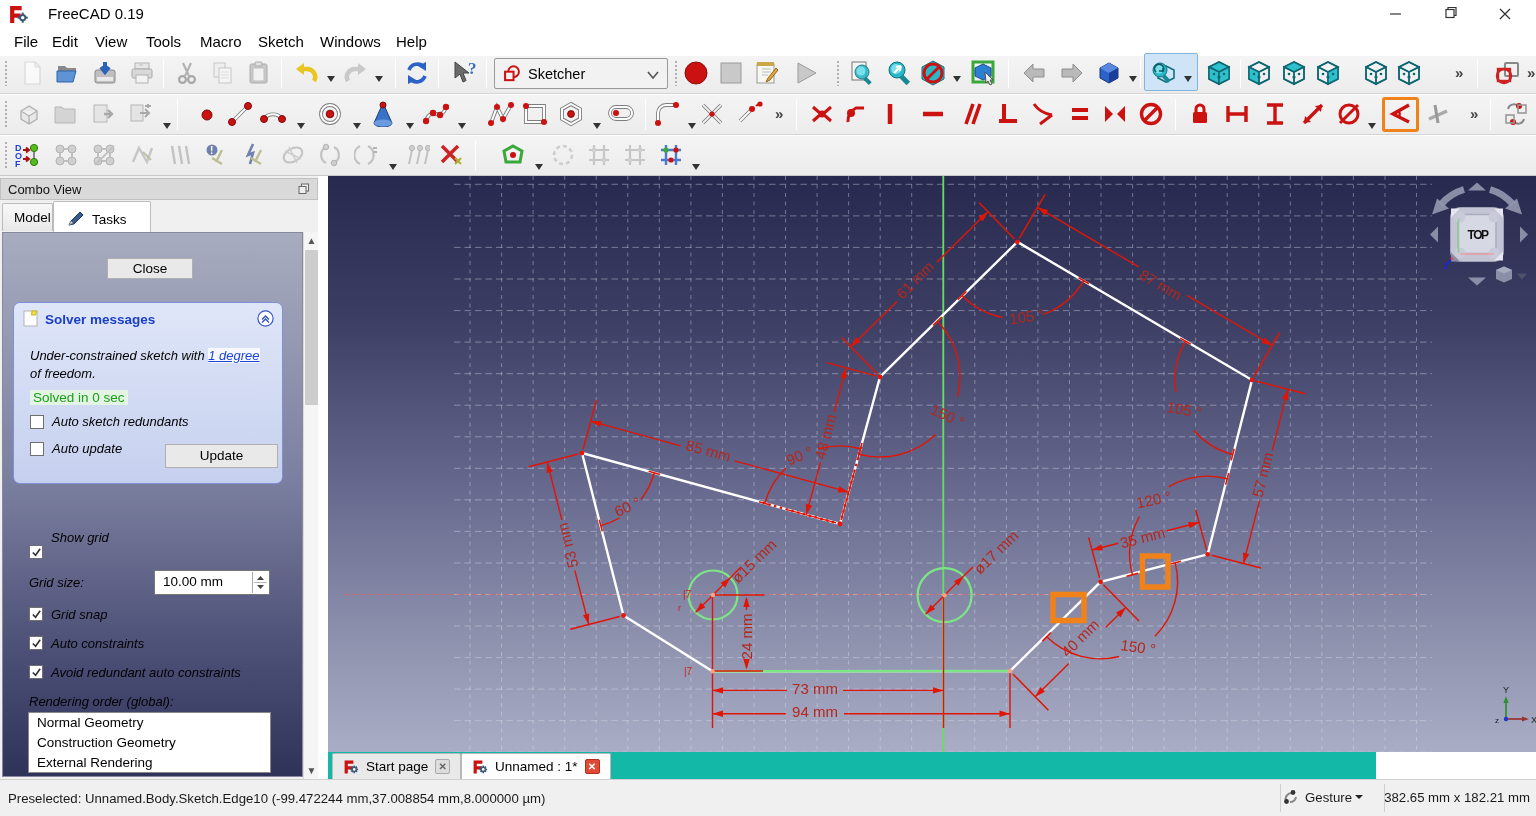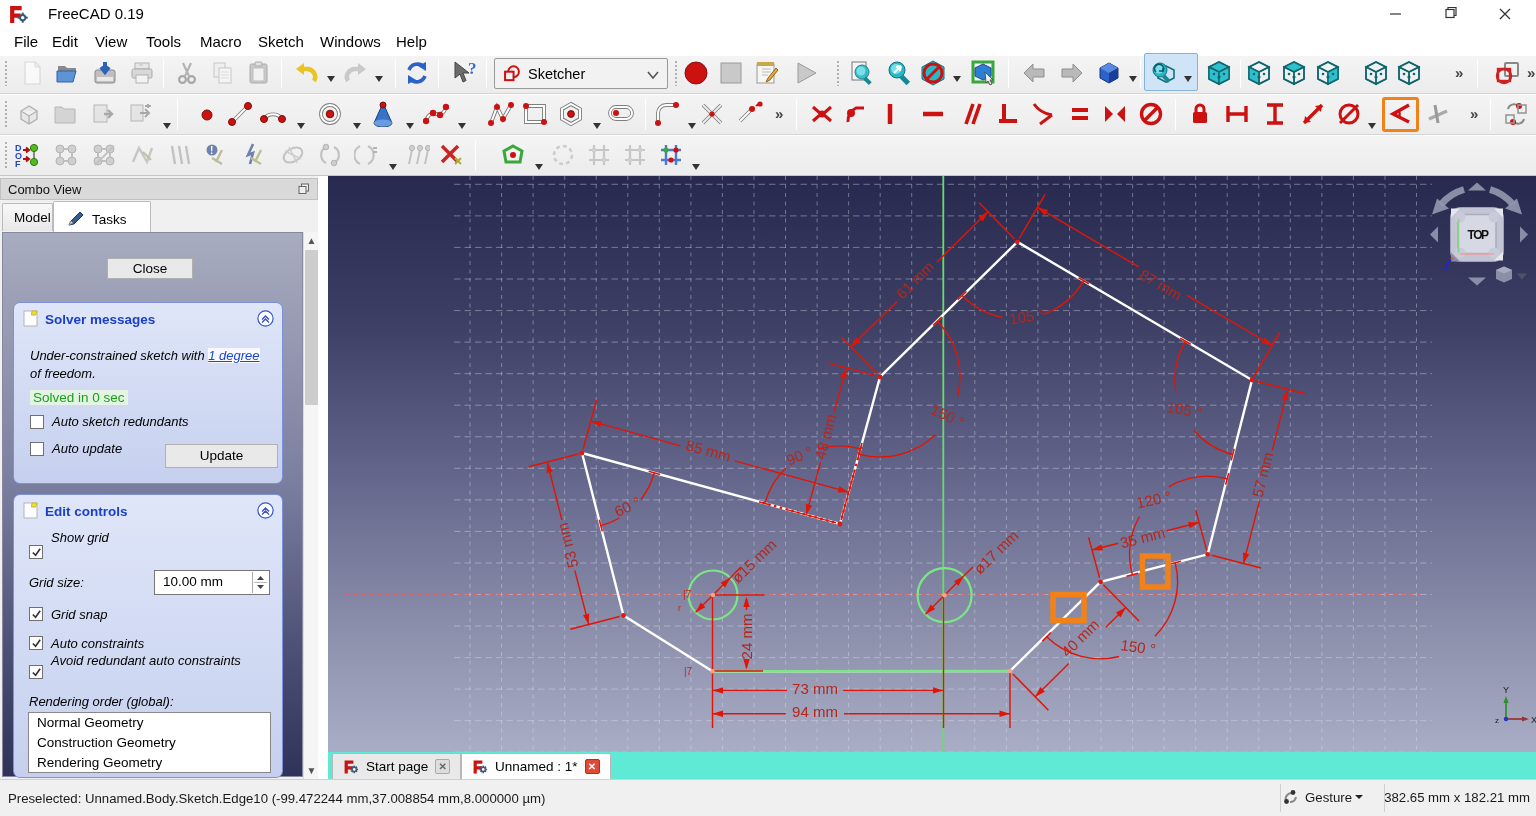--- a/index.html
+++ b/index.html
@@ -42,21 +42,21 @@
 .stext { position:absolute; font-size:13px; color:#000;font-style:italic; }
 .cbx { position:absolute; width:14px; height:14px; background:#fff; border:1px solid #707070; }
 .cbx svg { position:absolute; left:0.5px; top:0.5px; }
 .greenmsg { position:absolute; font-size:13.5px; color:#18a018; background:#e4f4e4; padding:0 3px; }
 .linkdeg { color:#1b45d7; text-decoration:underline; background:#f8f8ff; }
 #gridspin { position:absolute; left:154px; top:394px; width:116px; height:25px; background:#fff; border:1px solid #777; font-size:13.5px; padding:3px 0 0 8px; }
 #spinbtns { position:absolute; right:1px; top:1px; width:16px; height:21px; border-left:1px solid #aaa; }
 #renderlist { position:absolute; left:28px; top:536px; width:243px; height:61px; background:#fff; border:1px solid #888; font-size:13.5px; overflow:hidden; }
 #renderlist div { padding:2px 0 3px 8px; }
 #viewport-wrap { position:absolute; left:328px; top:176px; width:1208px; height:576px; }
-#tabbar { position:absolute; left:328px; top:752px; width:1208px; height:27px; background:#5eead4; }
+#tabbar { position:absolute; left:328px; top:752px; width:1048px; height:27px; background:#14b8a6; }
 .mditab { position:absolute; top:1px; height:26px; border:1px solid #b8b8b8; border-bottom:none; border-radius:2px 2px 0 0; font-size:13.5px; display:flex; align-items:center; gap:7px; padding:0 10px; }
 #mdi1 { left:4px; background:#e9e9e9; }
 #mdi2 { left:133px; background:#fdfdfd; }
 .closebox { width:15px; height:15px; border:1px solid #aaa; border-radius:2px; background:#ddd; color:#666; font-size:10px; line-height:13px; text-align:center; font-weight:bold; }
 .closebox.red { background:#e04934; border-color:#b03020; color:#fff; }
 #statusbar { position:absolute; left:0; top:779px; width:1536px; height:37px; background:#f0f0f0; border-top:1px solid #d0d0d0; font-size:13.2px; color:#1a1a1a; }
 #stleft { position:absolute; left:8px; top:11px; }
 #stright { position:absolute; right:6px; top:10px; }
 #gesture { position:absolute; right:172px; top:8px; display:flex; align-items:center; }
 #stsep { position:absolute; right:151px; top:4px; width:1px; height:28px; background:#cfcfcf; }
@@ -593,30 +593,20 @@
         </svg></div>
     <div class="stext" style="left:16px;top:45px">Under-constrained sketch with <span class="linkdeg">1 degree</span></div>
     <div class="stext" style="left:16px;top:63px">of freedom.</div>
     <div class="greenmsg" style="left:16px;top:87px">Solved in 0 sec</div>
     <div class="cbx" style="left:16px;top:112px"></div>
     <div class="stext" style="left:38px;top:111px">Auto sketch redundants</div>
     <div class="cbx" style="left:16px;top:139px"></div>
     <div class="stext" style="left:38px;top:138px">Auto update</div>
     <div class="qbtn" style="left:151px;top:141px;width:113px;height:24px;padding-top:3px">Update</div>
   </div>
-  <div class="section" style="top:318px;height:284px">
-    <div class="sechead"><svg width="17" height="17" viewBox="0 0 17 17">
-          <rect x="1" y="1" width="13" height="15" fill="#fdfdfd" stroke="#b5b5b5"></rect>
-          <path d="M9 1 h5 l-1.5 4 h-4 z" fill="#f0e040" stroke="#c8b820"></path>
-        </svg>Edit controls</div>
-    <div class="colbtn"><svg width="17" height="17" viewBox="0 0 17 17">
-          <circle cx="8.5" cy="8.5" r="7.6" fill="#fff" stroke="#3a56c8" stroke-width="1.2"></circle>
-          <path d="M5 9.5 L8.5 6 L12 9.5 M5 12.5 L8.5 9 L12 12.5" fill="none" stroke="#3a56c8" stroke-width="1.5"></path>
-        </svg></div>
-  </div>
   <div class="cbx" style="left:29px;top:369px">
       <svg width="11" height="11" viewBox="0 0 12 12">
         <path d="M2 6 L5 9 L10 2" fill="none" stroke="#333" stroke-width="1.8"></path>
       </svg>
     </div>
   <div class="stext" style="left:51px;top:354px">Show grid</div>
   <div class="stext" style="left:29px;top:399px">Grid size:</div>
   <div id="gridspin">10.00 mm<div id="spinbtns"><svg width="15" height="21" viewBox="0 0 15 21">
           <path d="M4 8 l3.5-4 3.5 4 z" fill="#444"></path>
           <path d="M4 13 l3.5 4 3.5-4 z" fill="#444"></path>
@@ -632,26 +622,26 @@
       <svg width="11" height="11" viewBox="0 0 12 12">
         <path d="M2 6 L5 9 L10 2" fill="none" stroke="#333" stroke-width="1.8"></path>
       </svg>
     </div>
   <div class="stext" style="left:51px;top:460px">Auto constraints</div>
   <div class="cbx" style="left:29px;top:489px">
       <svg width="11" height="11" viewBox="0 0 12 12">
         <path d="M2 6 L5 9 L10 2" fill="none" stroke="#333" stroke-width="1.8"></path>
       </svg>
     </div>
-  <div class="stext" style="left:51px;top:477px">Avoid redundant auto constraints</div>
+  <div class="stext" style="left:51px;top:489px">Avoid redundant auto constraints</div>
   <div class="stext" style="left:29px;top:518px">Rendering order (global):</div>
   <div id="renderlist">
       <div>Normal Geometry</div>
       <div>Construction Geometry</div>
-      <div>Rendering Geometry</div>
+      <div>External Rendering</div>
     </div>
 </div>
 <div id="viewport-wrap"><svg id="viewport" width="1208" height="576" viewBox="0 0 1208 576">
       <defs>
 <linearGradient id="bgg" x1="0" y1="0" x2="0" y2="1">
 <stop offset="0" stop-color="#272a4e"></stop>
 <stop offset="0.25" stop-color="#3c3f63"></stop>
 <stop offset="0.55" stop-color="#686b8f"></stop>
 <stop offset="0.8" stop-color="#8d91ad"></stop>
 <stop offset="1" stop-color="#a9adc5"></stop>

